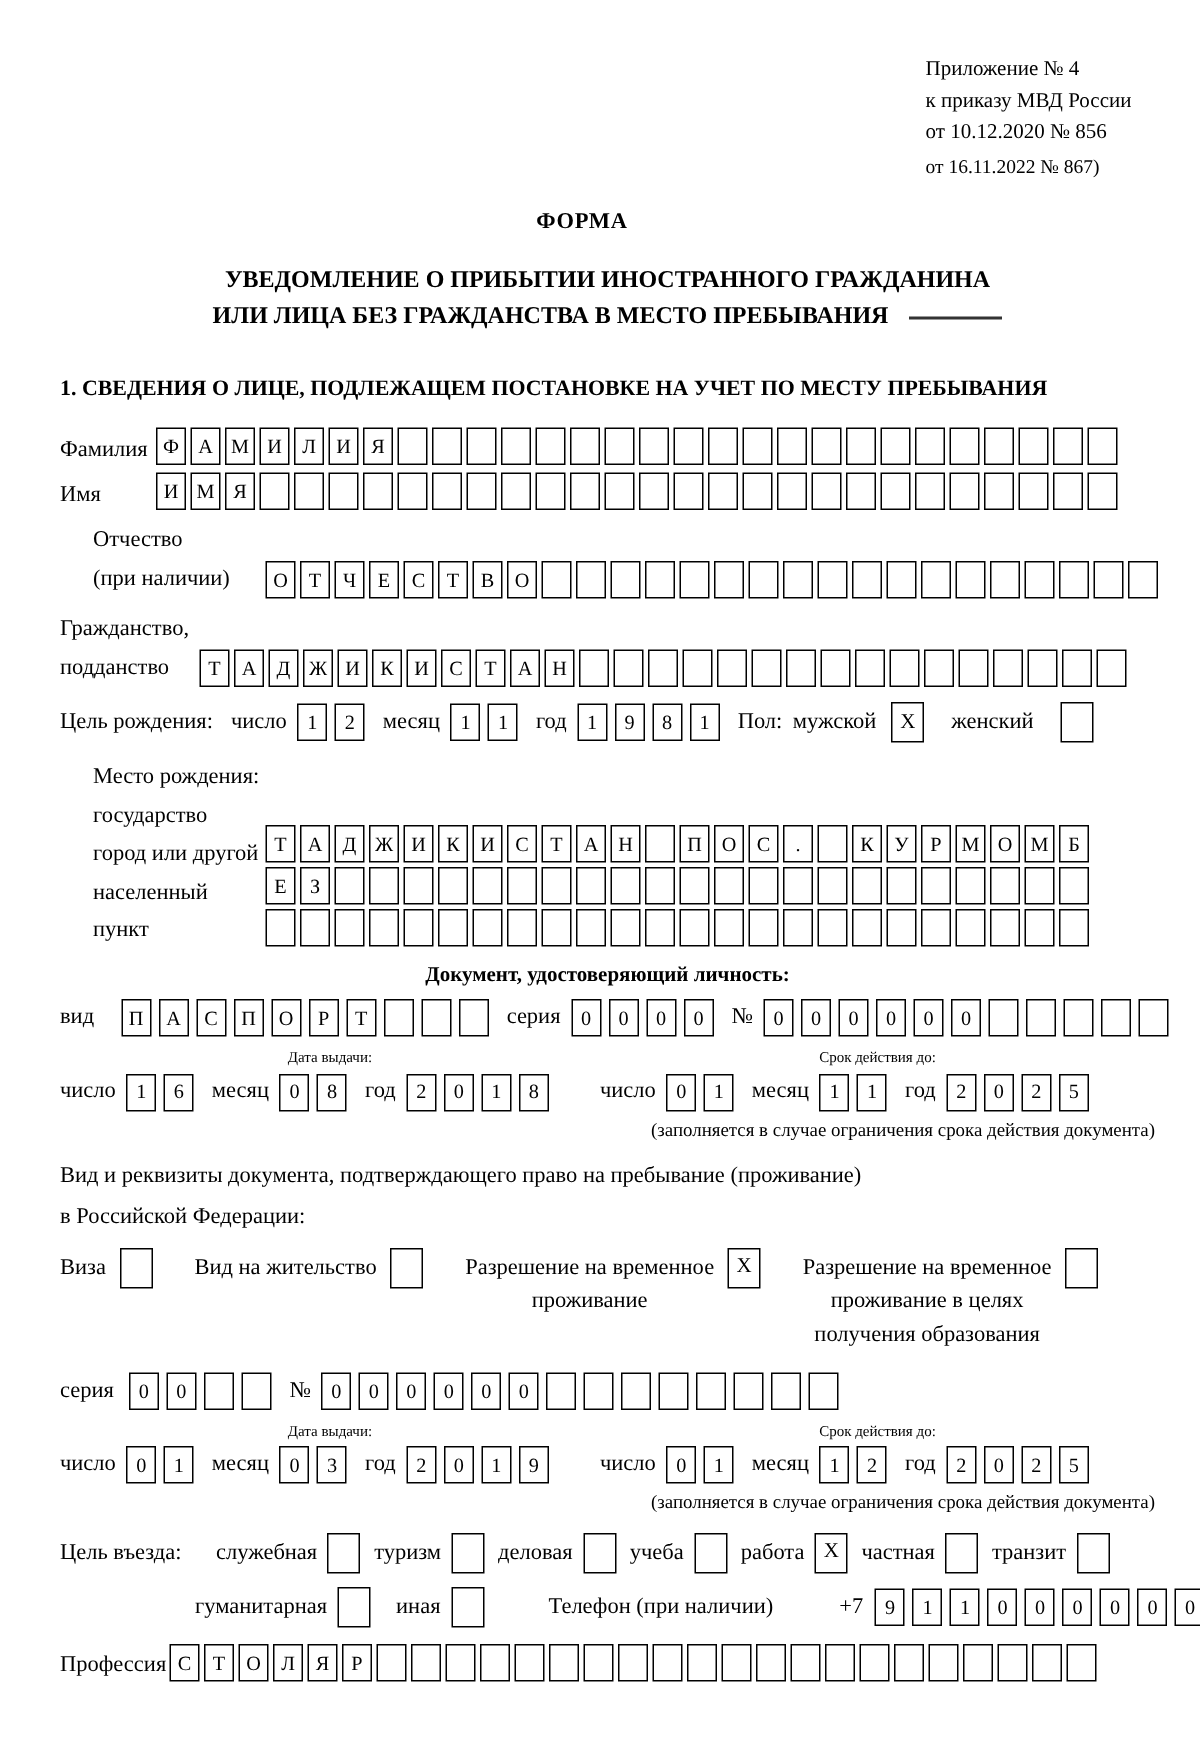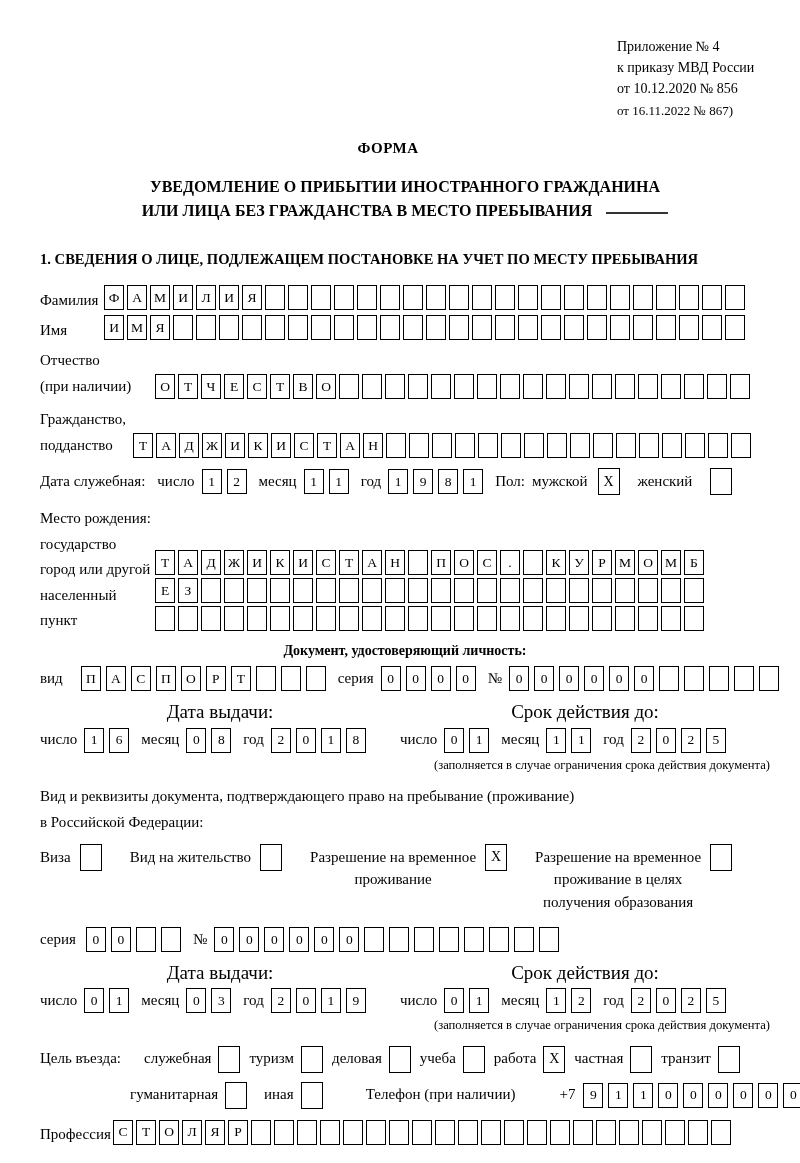--- a/index.html
+++ b/index.html
@@ -28,33 +28,33 @@
     flex:none; width:20px; height:25px; border:1.5px solid #000;
     display:flex; align-items:center; justify-content:center;
     font-size:13.5px; background:#fff;
   }
   .cb-row .cell { width:22px; height:27px; font-size:14px; }
 
   .frow { display:flex; align-items:flex-end; margin-bottom:5px; }
   .frow .flabel { flex:none; padding-top:3px; }
   .lw-64  { width:64px; }
   .lw-93  { width:93px; }
-  .lw-115 { width:115px; }
+  .lw-115 { width:115px;margin-left:22px; }
   .lw-72  { width:73px; }
   .stacklabel div { line-height:1.7; }
   .stackcells .cells { margin-bottom:3px; }
 
   .inline-row { display:flex; align-items:center; margin:10px 0 8px 0; flex-wrap:nowrap; }
   .inline-row .gap-s { width:10px; flex:none; }
   .inline-row .gap-m { width:18px; flex:none; }
   .lbl { flex:none; }
 
   .doc-head { text-align:center; font-weight:bold; font-size:14px; margin:8px 0 6px 0; }
 
-  .twocol-head { display:flex; font-size:19px; margin-top:6px; }
+  .twocol-head { display:flex; font-size:10px; margin-top:6px; }
   .twocol-head .h-l { width:360px; text-align:center; }
   .twocol-head .h-r { flex:1; text-align:center; }
   .twocol-body { display:flex; align-items:center; margin-top:3px; }
   .twocol-body .b-l { width:360px; display:flex; align-items:center; }
   .twocol-body .b-r { flex:1; display:flex; align-items:center; }
   .note-r { text-align:right; font-size:12.6px; margin-top:4px; }
 
   .plain { margin-top:10px; line-height:1.75; }
 
   .opt-row { display:flex; align-items:flex-start; margin:8px 0 14px 0; }
@@ -228,21 +228,21 @@
         <span class="cell"></span>
         <span class="cell"></span>
         <span class="cell"></span>
         <span class="cell"></span>
         <span class="cell"></span>
         <span class="cell"></span>
       </div>
   </div>
 
   <div class="inline-row">
-    <span class="lbl">Дата служебная:</span>
+    <span class="lbl">Цель рождения:</span>
     <span class="dlbl after">число</span>
     <span class="cells wide">
         <span class="cell">1</span>
         <span class="cell">2</span>
       </span>
     <span class="dlbl after">месяц</span>
     <span class="cells wide">
         <span class="cell">1</span>
         <span class="cell">1</span>
       </span>

